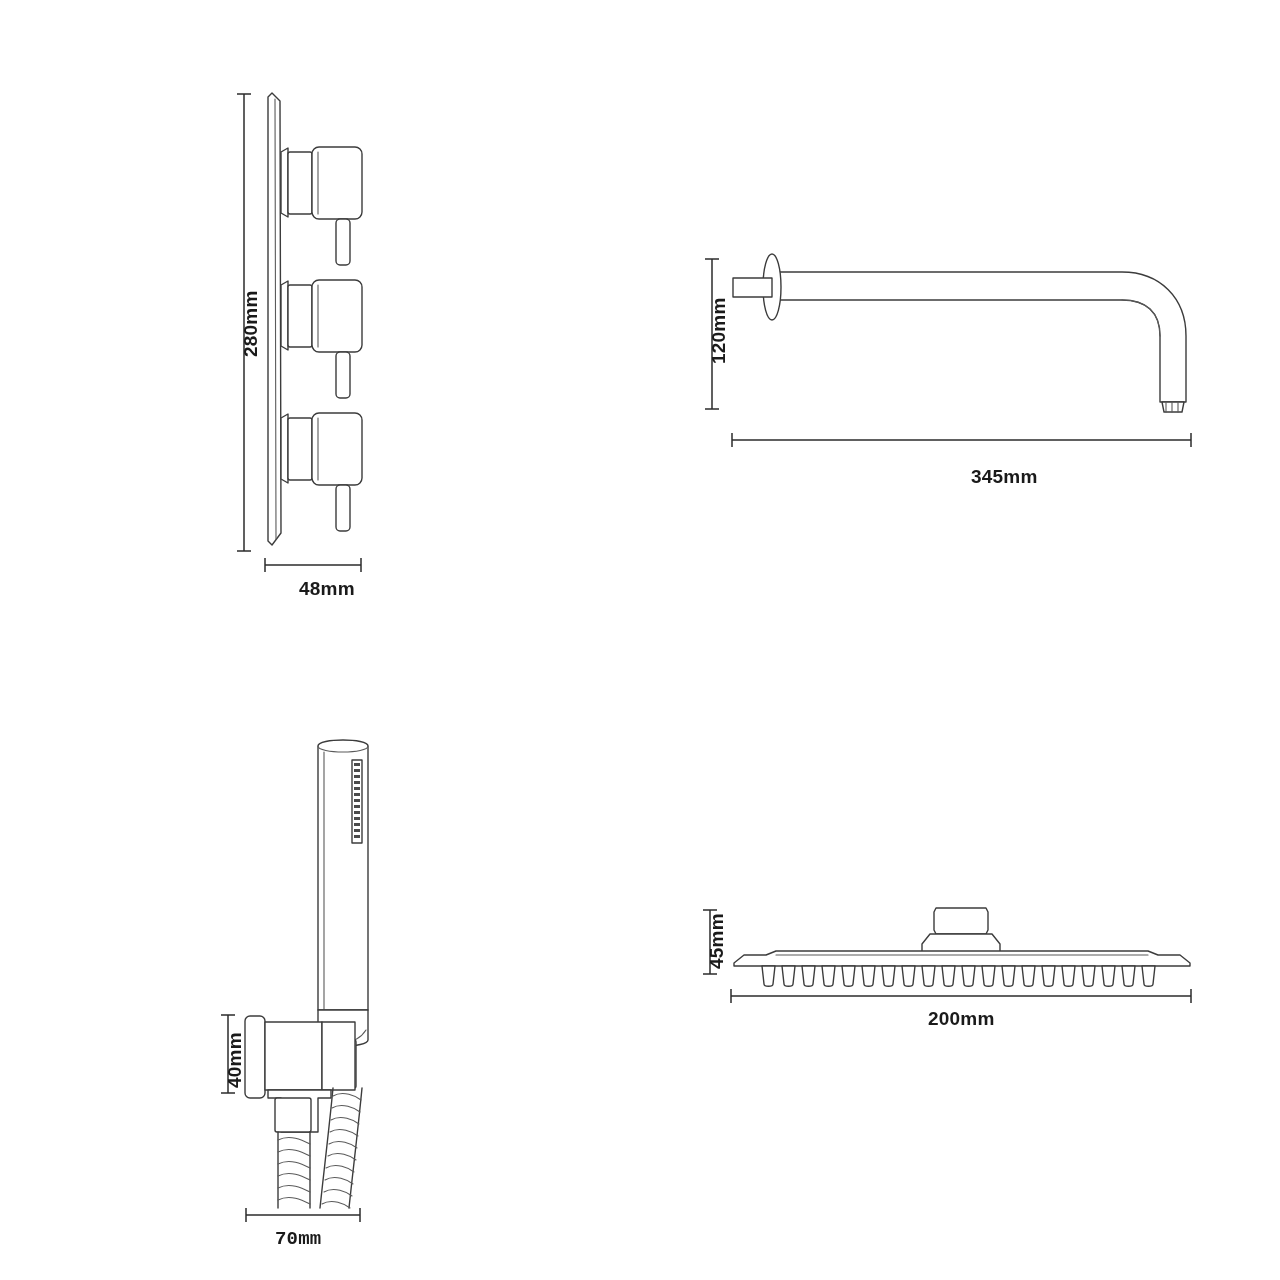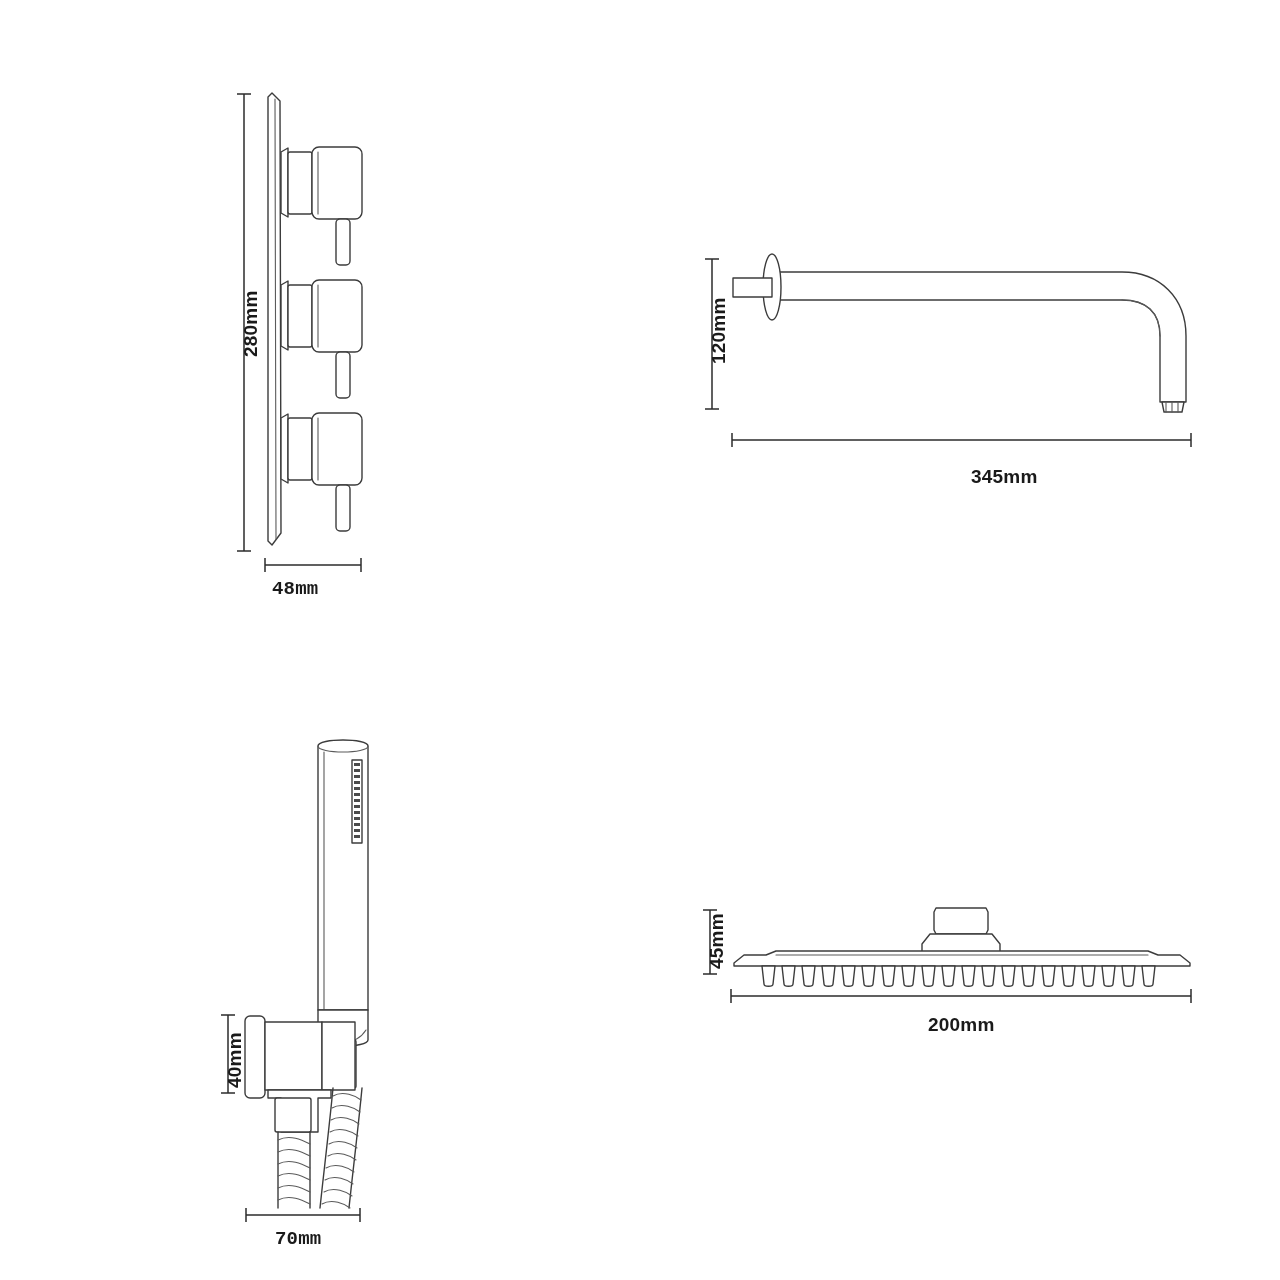--- a/index.html
+++ b/index.html
@@ -273,25 +273,25 @@
       <path class="lnf" d="M1082,966 L1095,966 L1093,984 C1093,987 1084,987 1084,984 Z"></path>
       <path class="lnf" d="M1102,966 L1115,966 L1113,984 C1113,987 1104,987 1104,984 Z"></path>
       <path class="lnf" d="M1122,966 L1135,966 L1133,984 C1133,987 1124,987 1124,984 Z"></path>
       <path class="lnf" d="M1142,966 L1155,966 L1153,984 C1153,987 1144,987 1144,984 Z"></path>
     </g>
   </g>
 </svg>
 
 <div class="dimlabel vert" style="left:240px;top:357px;">280mm</div>
 
-<div class="dimlabel" style="left:272px;top:578px;font-family:Liberation Mono, monospace;">48mm</div>
+<div class="dimlabel" style="left:299px;top:578px;">48mm</div>
 
 <div class="dimlabel vert" style="left:708px;top:364px;">120mm</div>
 
 <div class="dimlabel" style="left:932px;top:466px;margin-left:39px;">345mm</div>
 
 <div class="dimlabel vert" style="left:224px;top:1088px;">40mm</div>
 
 <div class="dimlabel" style="left:275px;top:1228px;font-family:Liberation Mono, monospace;">70mm</div>
 
 <div class="dimlabel vert" style="left:706px;top:969px;">45mm</div>
 
-<div class="dimlabel" style="left:928px;top:1008px;margin-top:6px;">200mm</div>
+<div class="dimlabel" style="left:928px;top:1008px;">200mm</div>
 
 </body></html>

